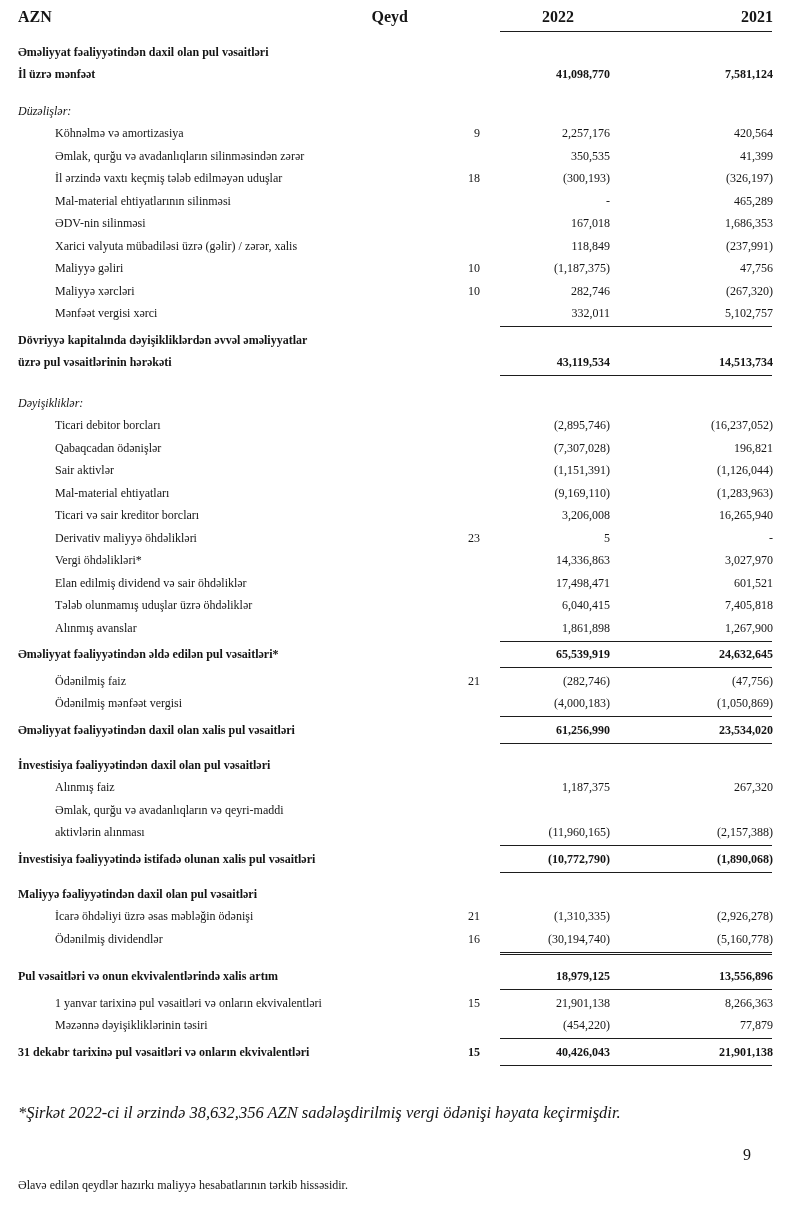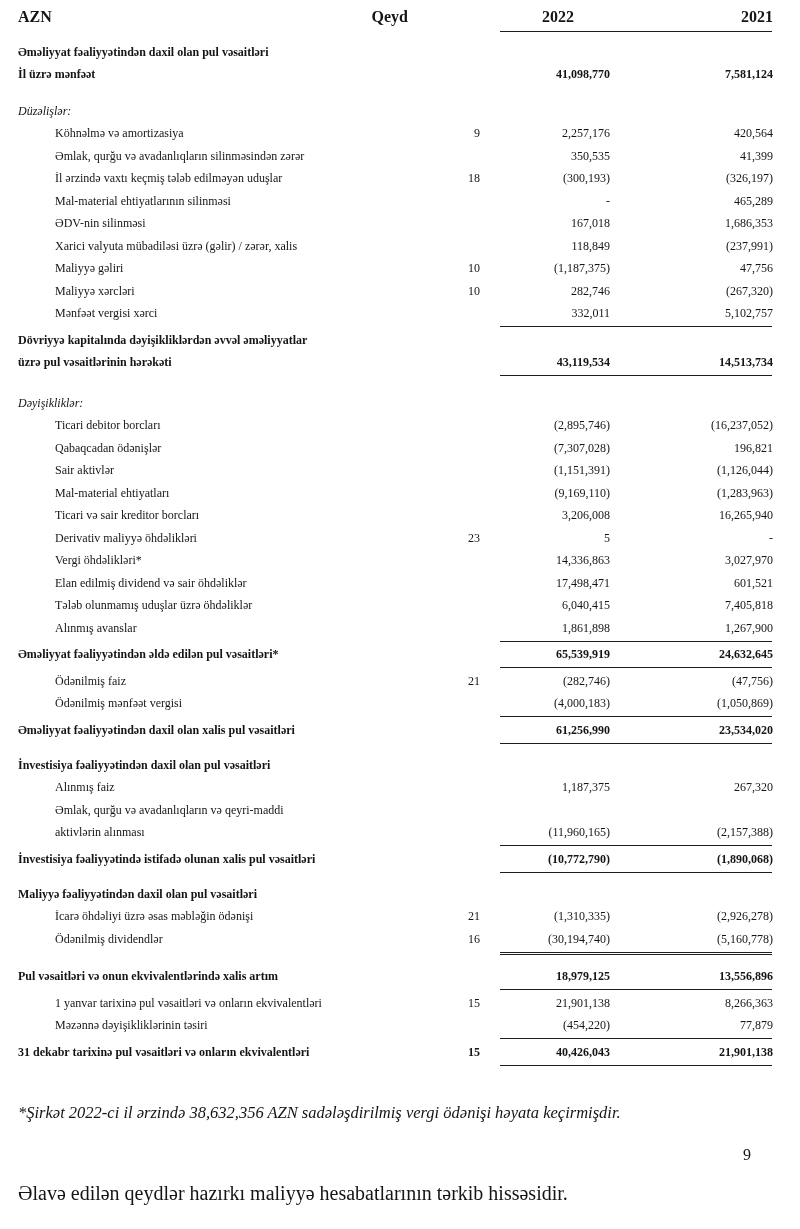--- a/index.html
+++ b/index.html
@@ -18,21 +18,21 @@
   .t-bold   { font-weight:bold; }
   .t-italic .c-label { font-style:italic;margin-top:14px; }
   .t-item .c-label { padding-left:37px; }
   .gap { margin-top:10px; }
 
   .rule { height:0; border-top:1.6px solid #1d1d1d; margin:1.5px 0 1.5px 482px; width:272px; }
   .head-rule { margin-top:2px; margin-bottom:9px; border-top-width:1.9px; }
 
   .footnote   { margin-top:36px; font-size:16.5px; line-height:21px;font-style:italic; }
   .pagenum    { margin-top:22px; text-align:right; padding-right:22px; font-size:16px; line-height:20px; }
-  .footer-note{ margin-top:18px; font-size:20px; line-height:20px; }
+  .footer-note{ margin-top:10px; font-size:12px; line-height:20px; }
 </style>
 </head>
 <body>
 
 <div class="page">
 
   <div class="row thead">
     <div class="c-label">AZN</div>
     <div class="c-note">Qeyd</div>
     <div class="c-v">2022</div>

